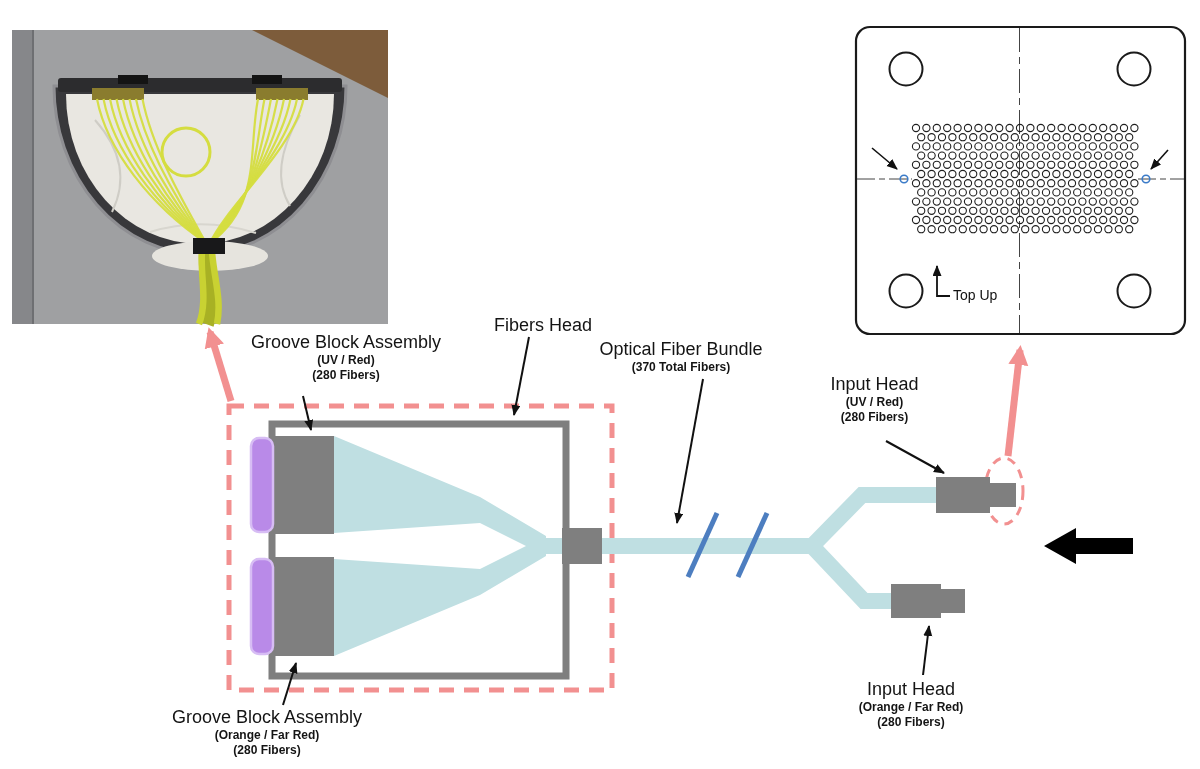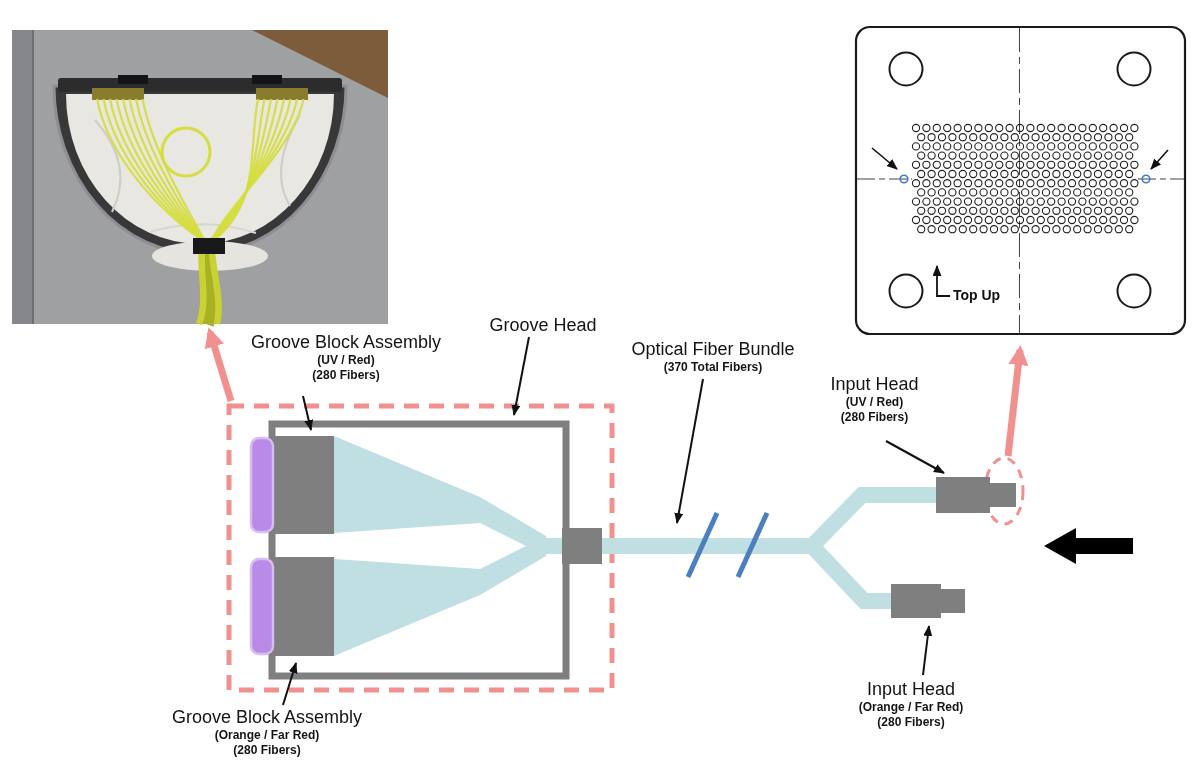--- a/index.html
+++ b/index.html
@@ -2,21 +2,21 @@
 <html><head>
 <meta charset="utf-8">
 <style>
   html,body { margin:0; padding:0; background:#fff; }
   .stage { position:relative; width:1200px; height:769px; background:#ffffff; overflow:hidden;
            font-family:"Liberation Sans", sans-serif; }
   .stage > svg { position:absolute; left:0; top:0; }
   .label { position:absolute; text-align:center; color:#141414; }
   .label .t { display:block; font-size:18px; line-height:21px; }
   .label .s { display:block; font-size:12px; font-weight:700; line-height:15px; }
-  .topup { position:absolute; font-weight:700; font-size:14px; color:#111; }
+  .topup { position:absolute; font-weight:400; font-size:14px; color:#111; }
   #hole-grid circle { fill:none; stroke:#1f1f1f; stroke-width:1.1; }
   #fiber-fan path { fill:none; stroke:#d5dd40; stroke-width:2.2; opacity:.95; }
 </style>
 </head>
 <body>
 
 <div class="stage">
 
 <svg width="1200" height="769" viewBox="0 0 1200 769">
   <defs>
@@ -403,24 +403,24 @@
   </g>
 </svg>
 
 <div class="label" style="left:233px;top:332px;width:226px">
   <span class="t">Groove Block Assembly</span>
   <span class="s">(UV / Red)</span>
   <span class="s">(280 Fibers)</span>
 </div>
 
 <div class="label" style="left:478px;top:315px;width:130px">
-  <span class="t">Groove Head</span>
-</div>
-
-<div class="label" style="left:613px;top:339px;width:200px">
+  <span class="t">Fibers Head</span>
+</div>
+
+<div class="label" style="left:581px;top:339px;width:200px">
   <span class="t">Optical Fiber Bundle</span>
   <span class="s">(370 Total Fibers)</span>
 </div>
 
 <div class="label" style="left:812px;top:374px;width:125px">
   <span class="t">Input Head</span>
   <span class="s">(UV / Red)</span>
   <span class="s">(280 Fibers)</span>
 </div>
 

